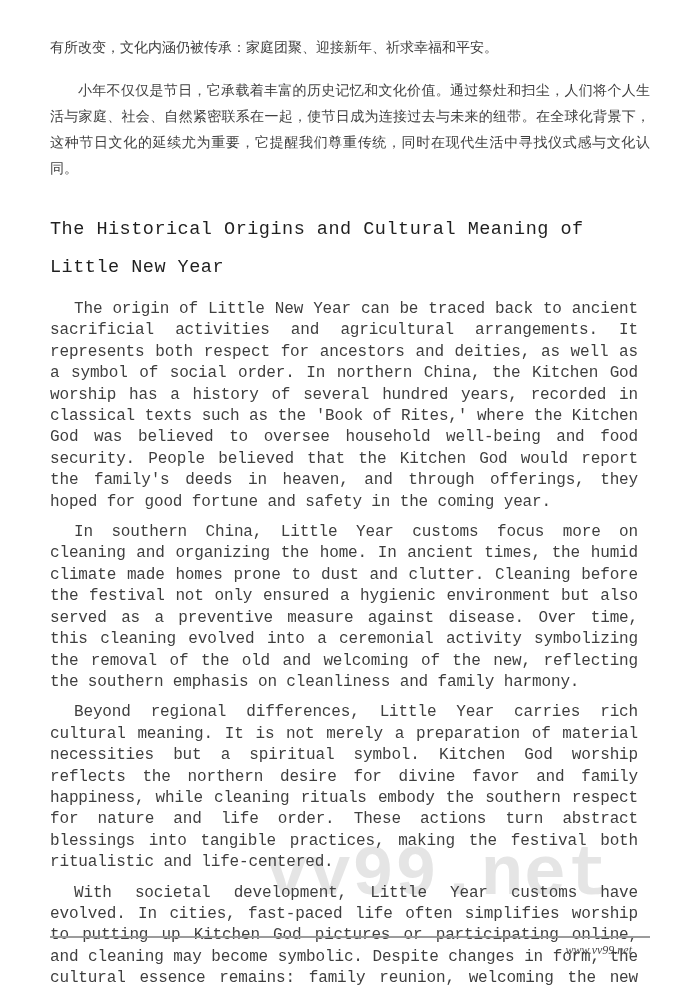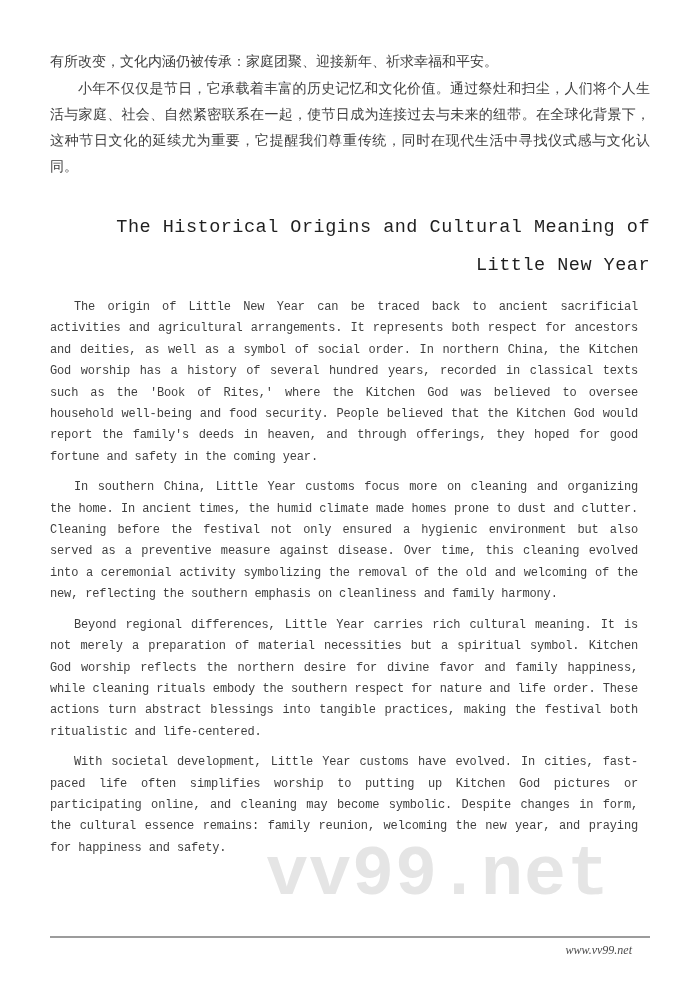--- a/index.html
+++ b/index.html
@@ -37,39 +37,39 @@
   }
   .zh{
     font-family:"DejaVu Sans","Liberation Sans",sans-serif;
     font-size:14px;
     color:var(--body-text);
     line-height:26px;
     margin:0;
     text-align:justify;
   }
   .zh.cont{
-    margin-top:50px;
+    margin-top:36px;
     line-height:22px;
   }
   .zh.para{
-    margin-top:3px;
+    margin-top:19px;
     text-indent:28px;
   }
   .title{
     margin:30px 0 0 0;
     font-size:18.5px;
     font-weight:normal;
     line-height:38px;
-    text-align:right;
+    text-align:left;
     color:var(--title-text);
     letter-spacing:0.5px;
   }
   .en{
     margin:9px 12px 0 0;
-    font-size:12px;
+    font-size:16px;
     letter-spacing:-0.15px;
     line-height:21.4px;
     color:var(--body-text);
     text-align:justify;
     text-align-last:left;
     text-indent:24px;
   }
   .en.first{
     margin-top:12px;
   }

